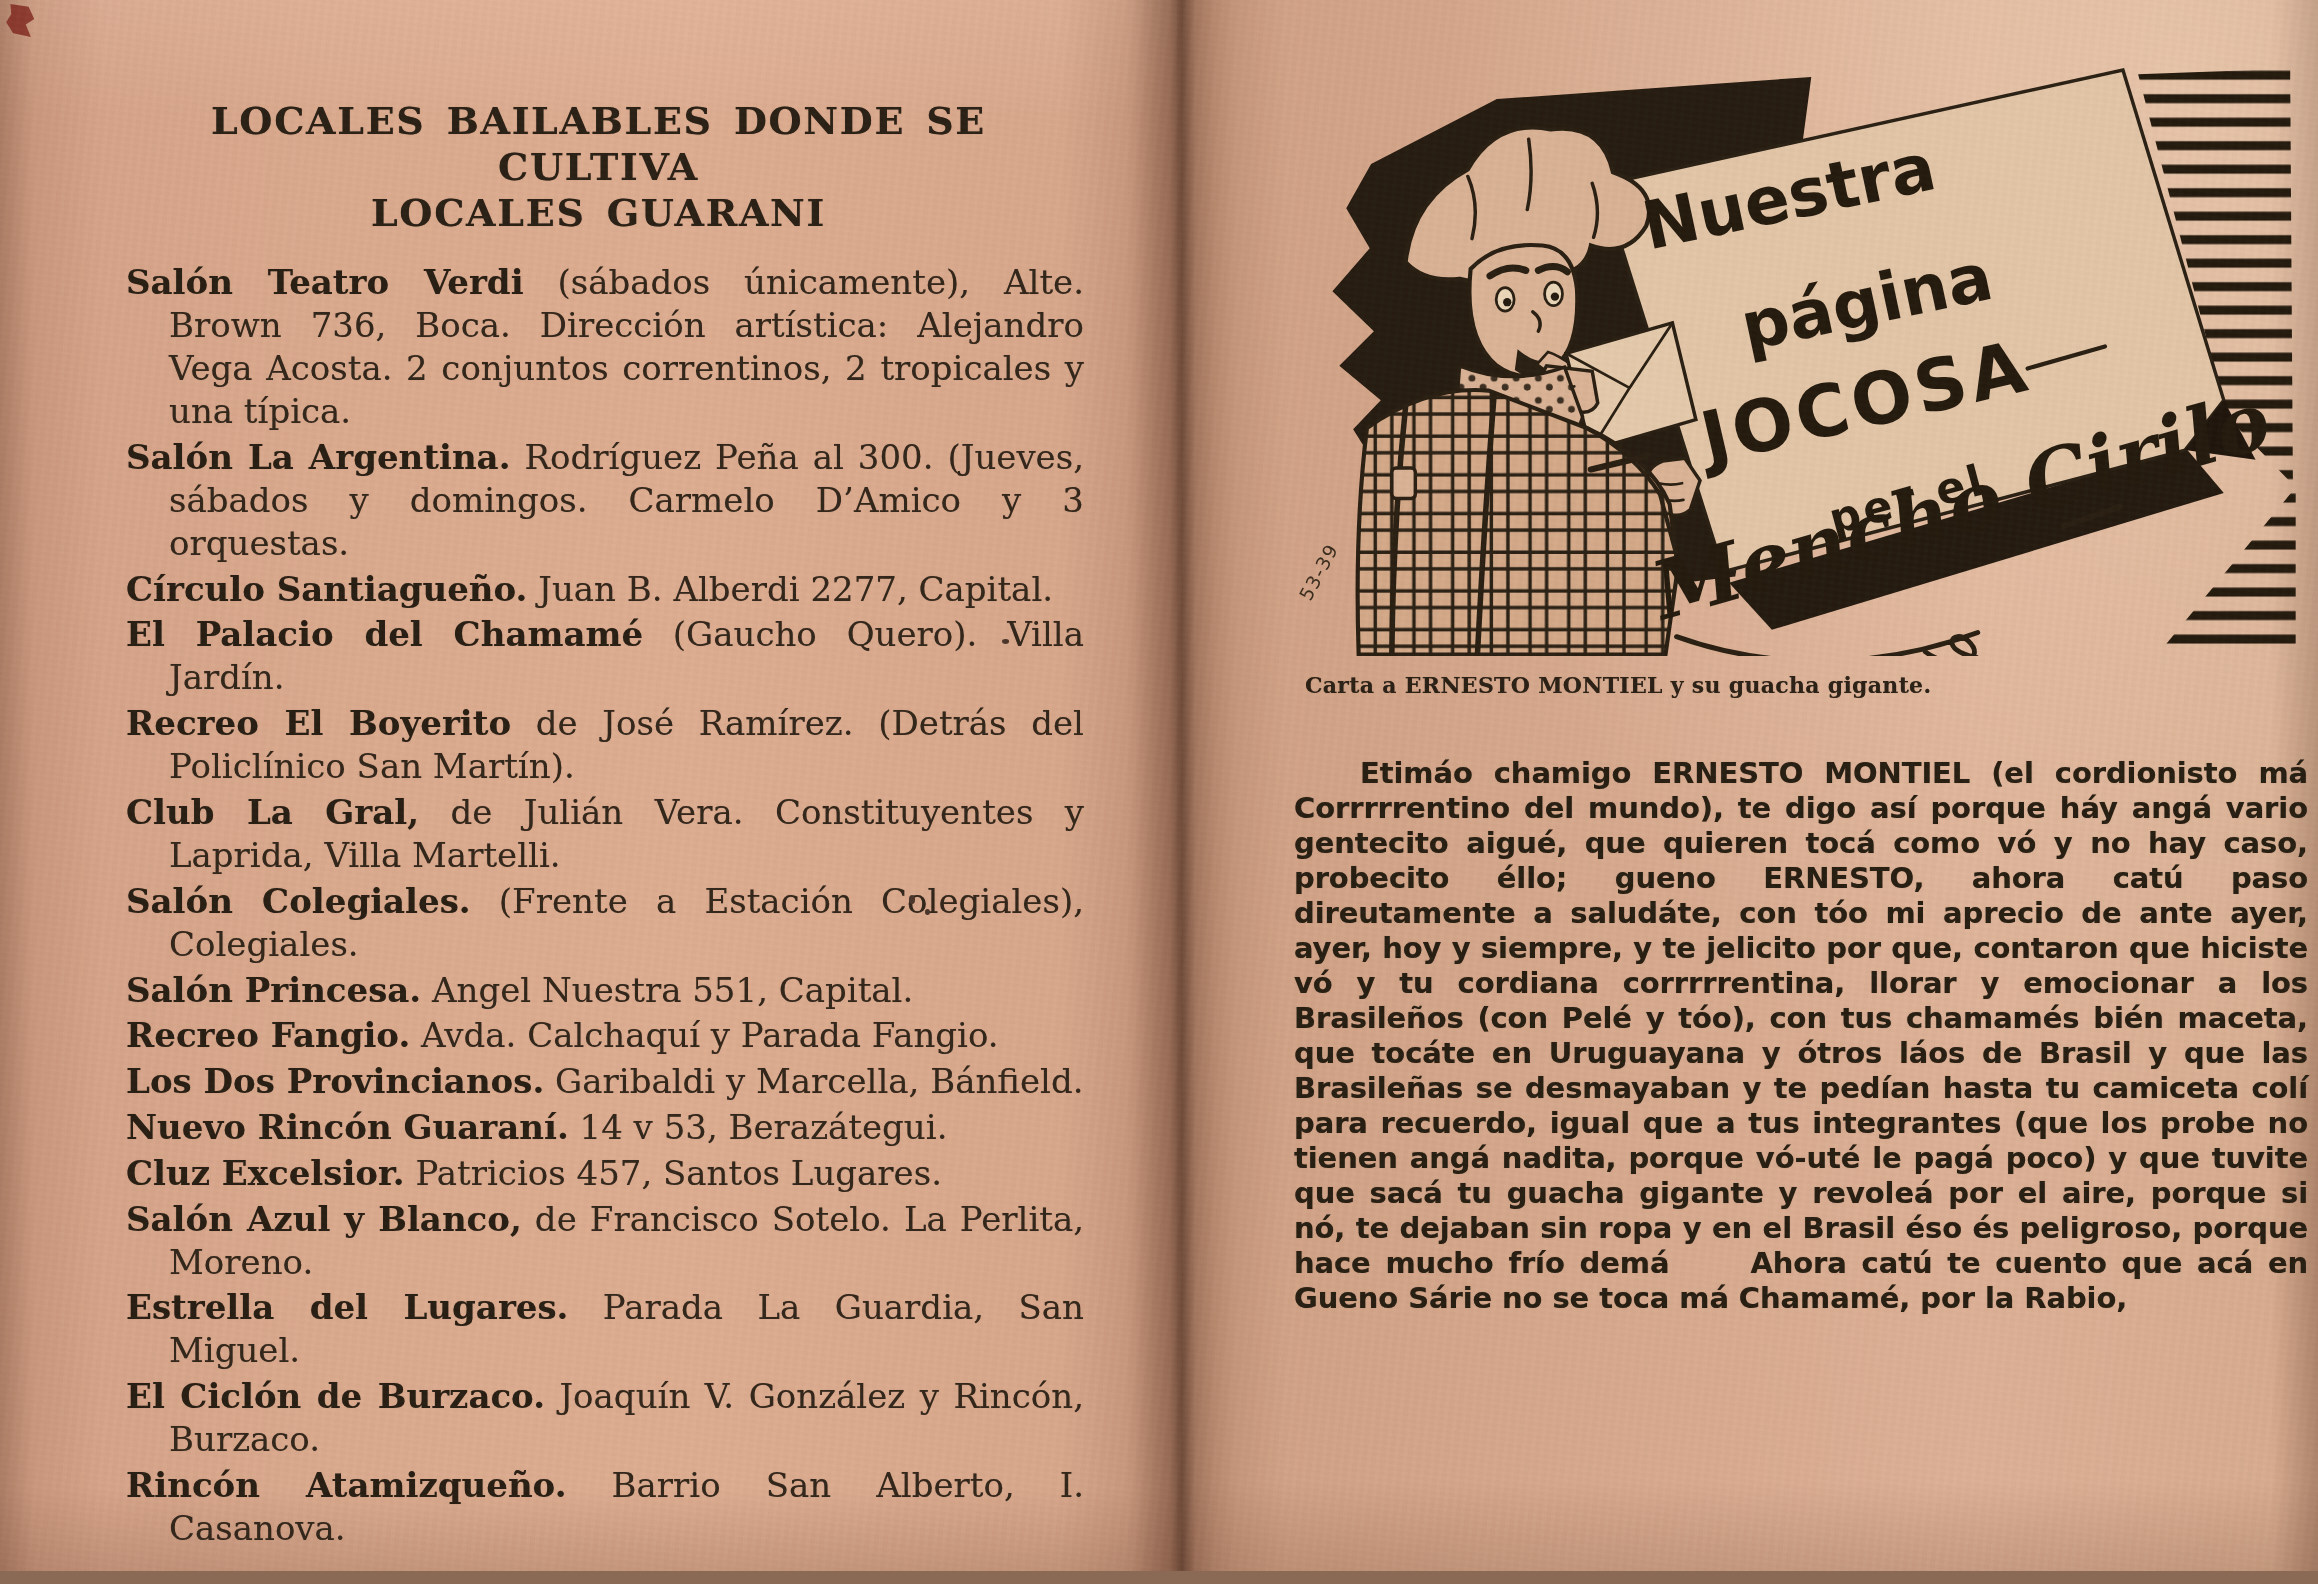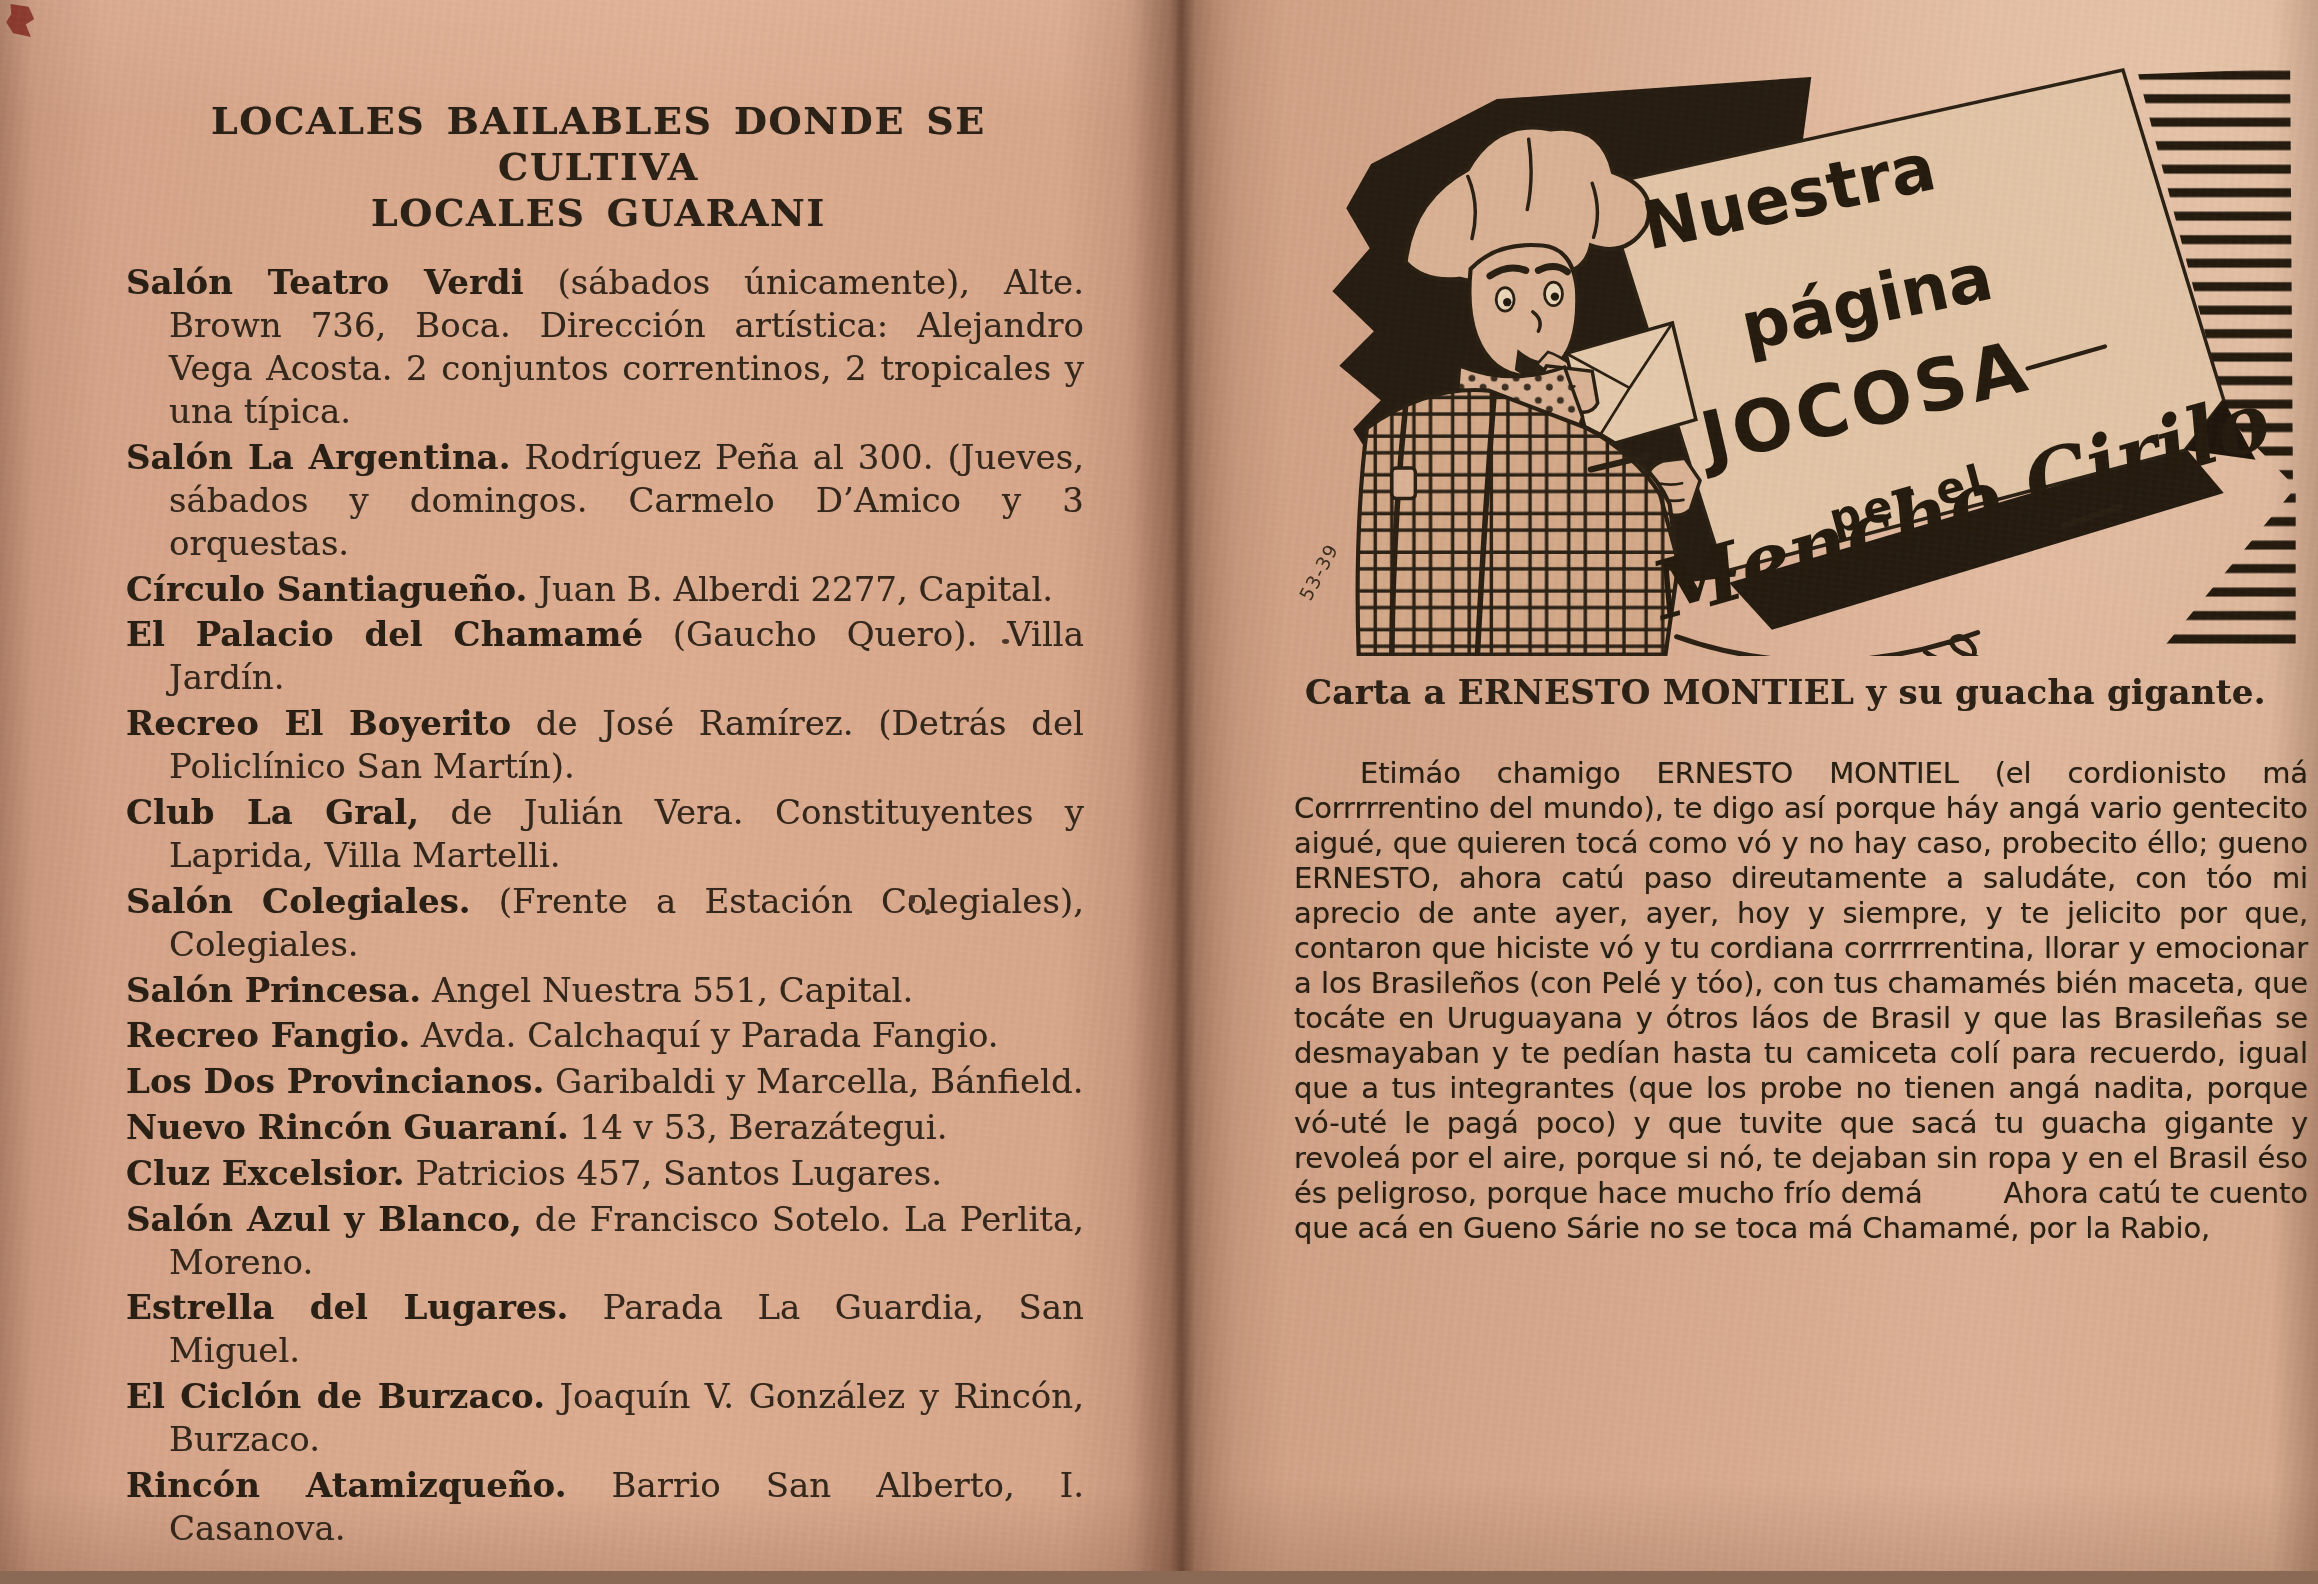--- a/index.html
+++ b/index.html
@@ -56,26 +56,26 @@
     margin:25px 0 0 126px; width:958px;
     font-size:34px; line-height:43px; color:#32261a;
     text-shadow:0 0 0.7px rgba(50,38,26,.4);
   }
   .venues p{margin:0 0 2.8px 0; padding-left:43px; text-indent:-43px; text-align:justify;}
   .venues b{font-weight:700; color:#281e13;margin-top:8px;}
   
   .illo{position:absolute; left:110px; top:41px; width:1014px; height:615px;}
   .caption{
     position:absolute; left:128px; top:672px;
-    font-weight:700; font-size:34px; letter-spacing:0.3px; color:#2b2015;
+    font-weight:700; font-size:22px; letter-spacing:0.3px; color:#2b2015;
     font-family:"DejaVu Serif", serif; text-shadow:0 0 0.7px rgba(43,32,21,.45);
   }
   .letter{
     position:absolute; left:117px; top:756px; width:1014px;
-    font-family:"DejaVu Sans", sans-serif; font-weight:400;
+    font-family:"DejaVu Sans", sans-serif; font-weight:700;
     font-size:29px; line-height:35px; text-align:justify;
     color:#271e12; letter-spacing:-0.1px;
     text-shadow:0 0 0.7px rgba(39,30,18,.5);
   }
   .letter p{margin:0; text-indent:66px;}
   .gapspace{display:inline-block; width:81px;}
   
   .ink{stroke:#291f12; fill:none; stroke-linecap:round; stroke-linejoin:round;}
   .banner-word{font-family:"DejaVu Sans", sans-serif; font-weight:700; fill:#241a0e;}
   .banner-script{font-family:"DejaVu Serif", serif; font-style:italic; font-weight:700; fill:#241a0e;}

